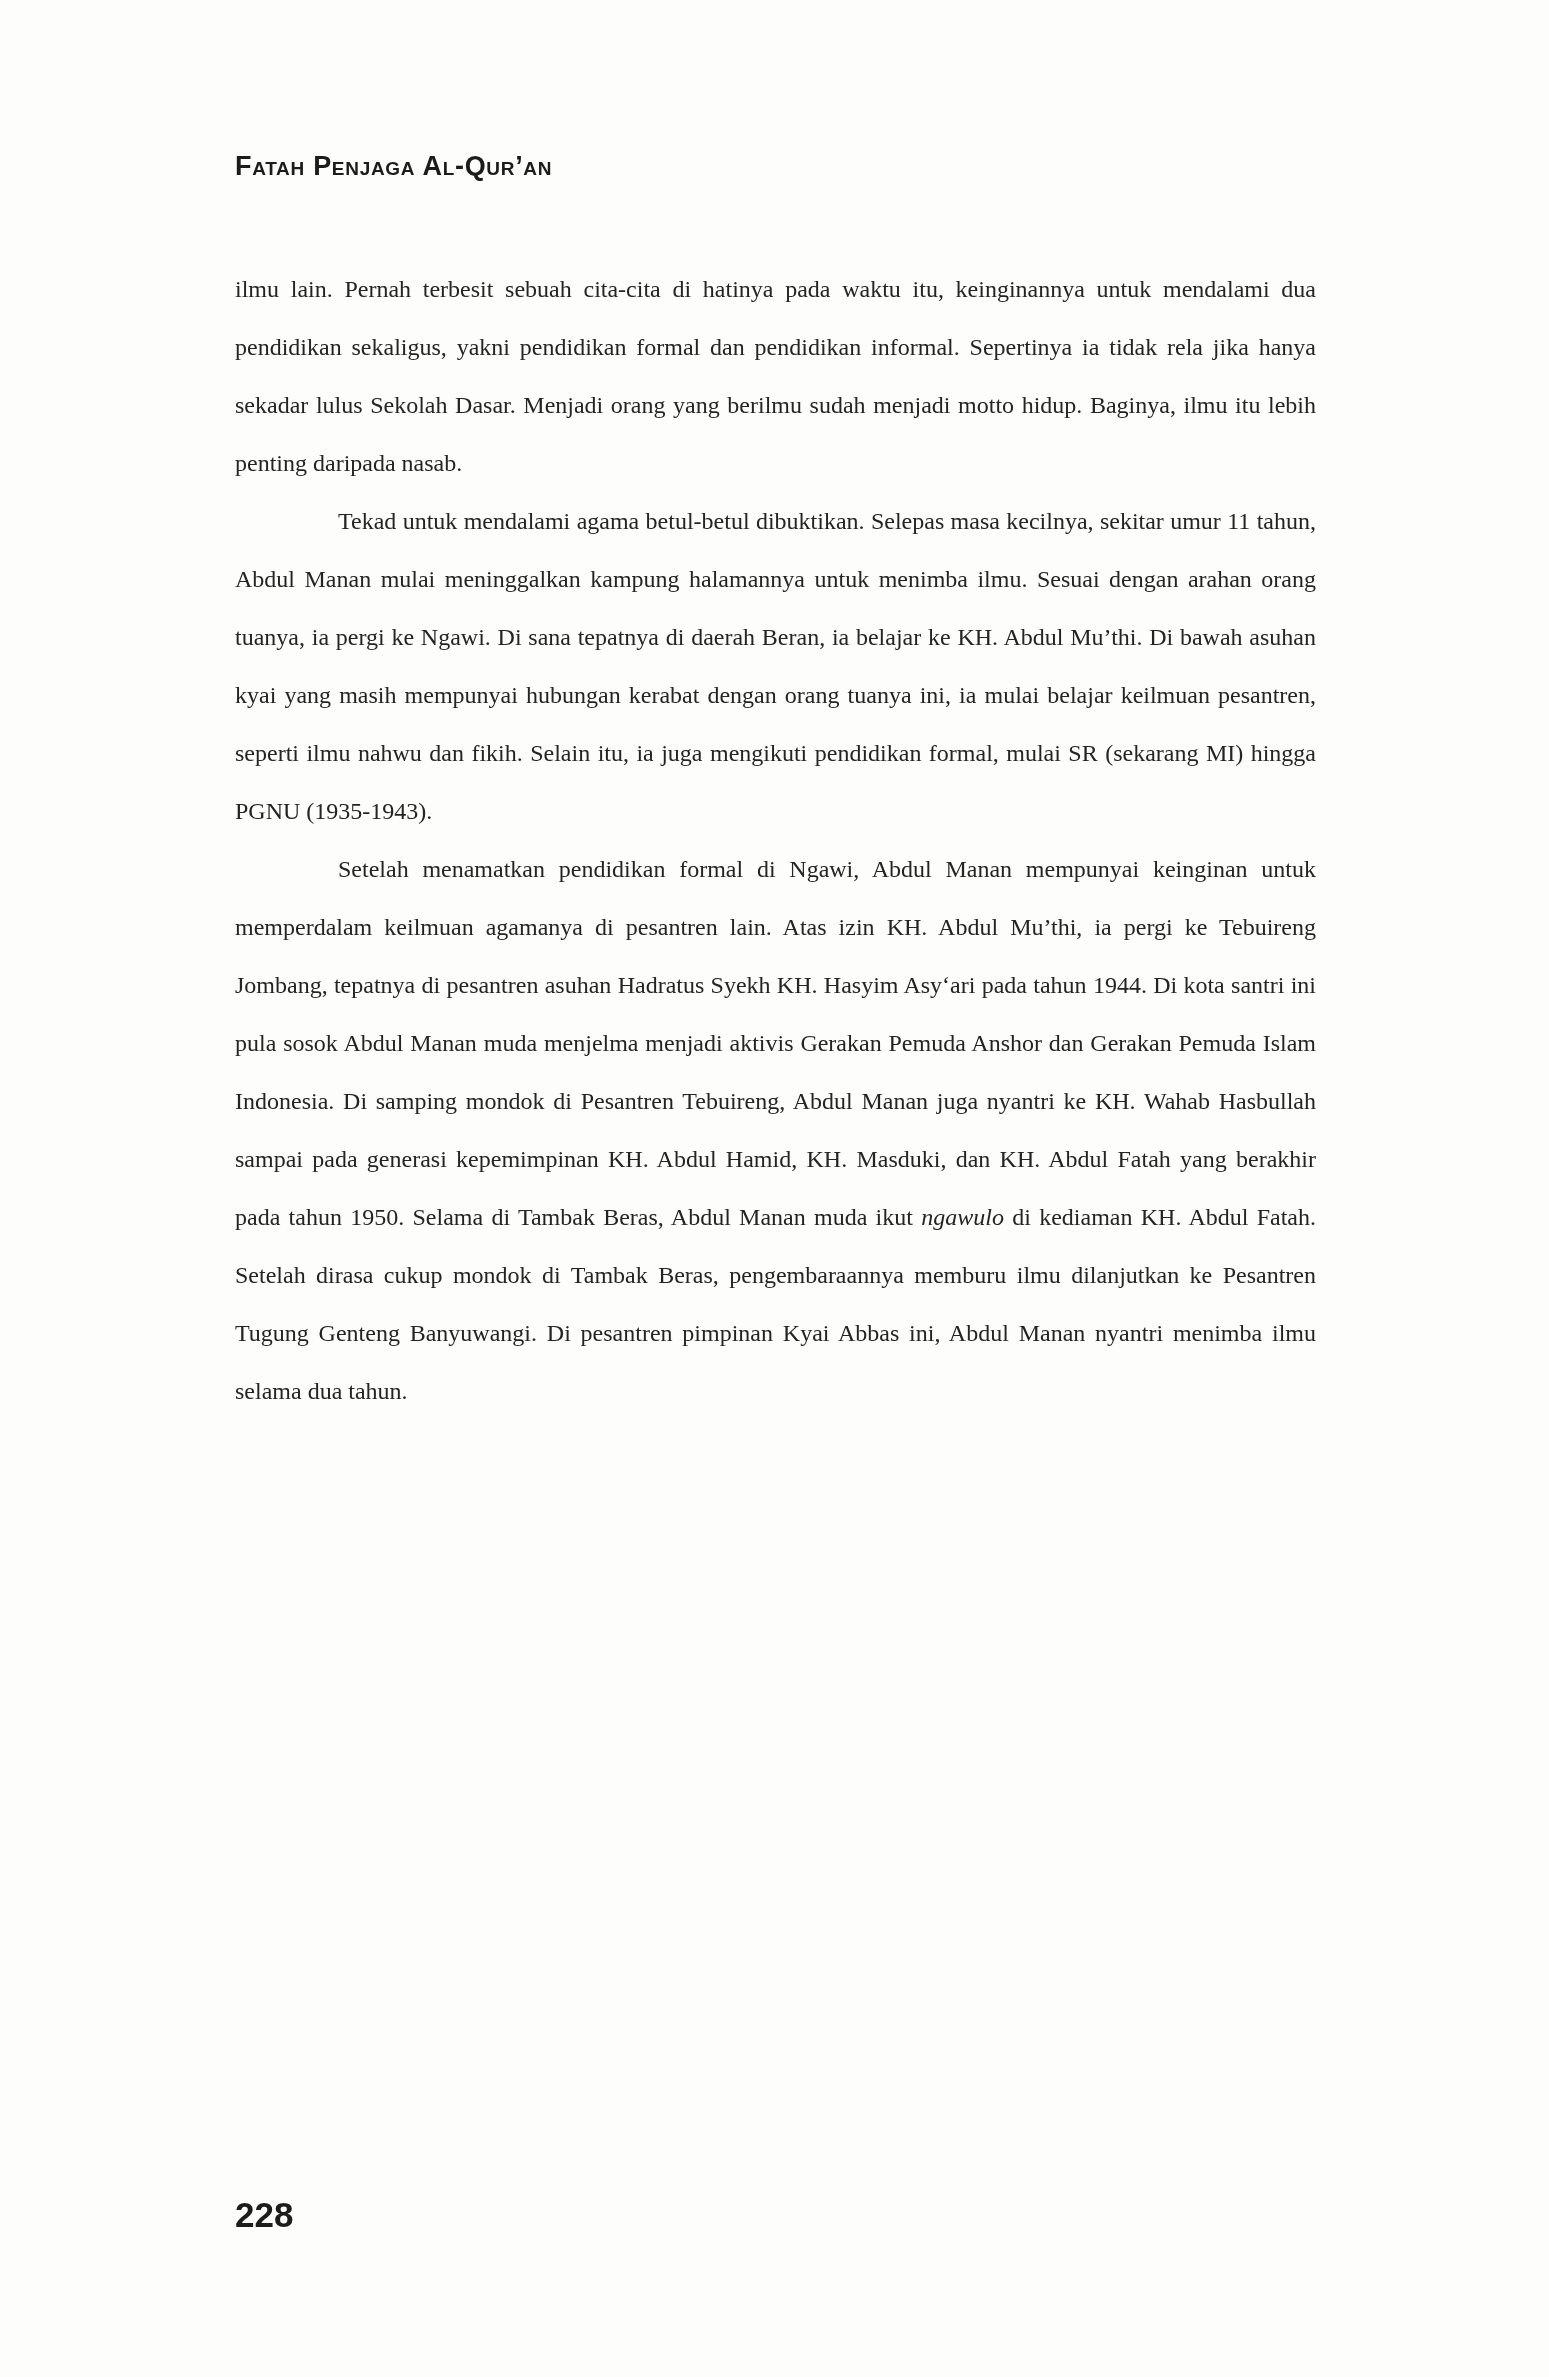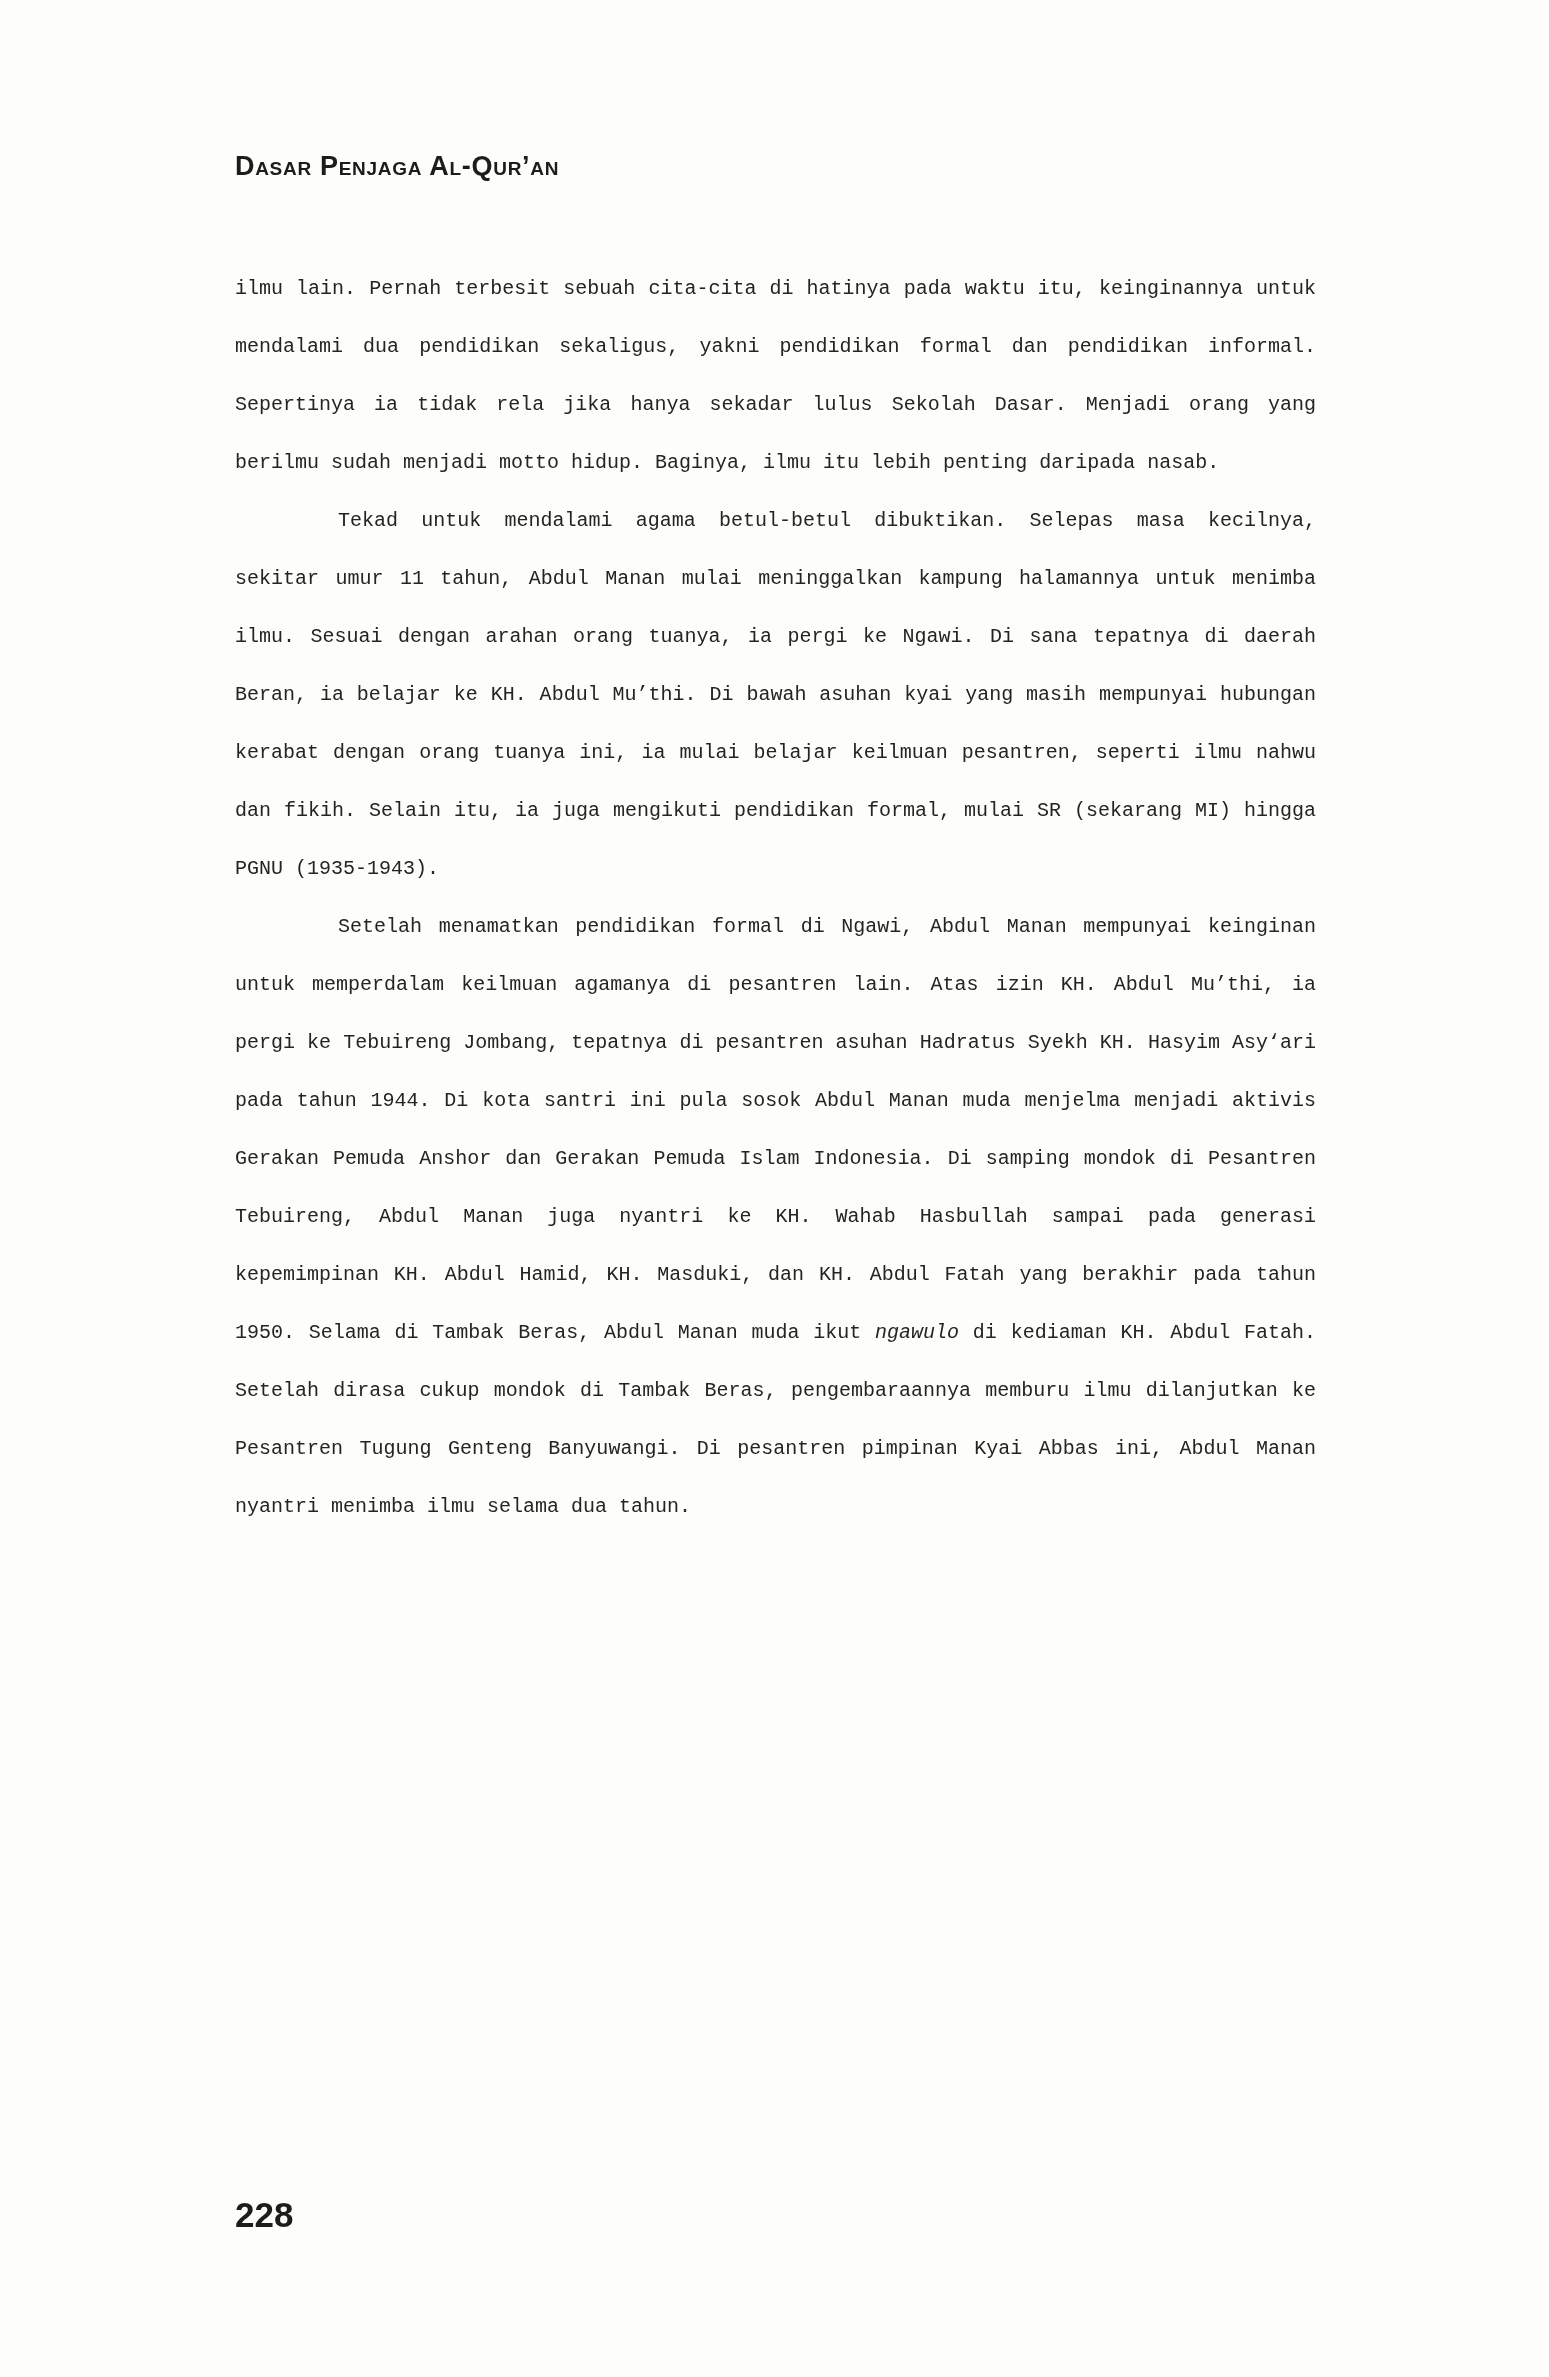--- a/index.html
+++ b/index.html
@@ -22,22 +22,22 @@
     font-family: "Liberation Sans", sans-serif;
     font-weight: 700;
     font-variant-caps: small-caps;
     font-size: 27px;
     line-height: 31.5px;
     letter-spacing: 0.7px;
     color: #1c1c1a;
   }
   .body-text {
     margin-top: 77px;
-    font-family: Liberation Mono, monospace;
-    font-size: 20px;
+    font-family: Liberation Serif, serif;
+    font-size: 24px;
     line-height: 58px;
     text-align: justify;
     text-align-last: left;
     color: #242422;
   }
   .para {
     margin: 0;
     padding: 0;
   }
   .para.indent {
@@ -57,21 +57,21 @@
     font-weight: 700;
     font-size: 35px;
     color: #1c1c1a;
   }
 </style>
 </head>
 <body>
 
 <div class="page">
 
-  <div class="running-header">Dasar Penjaga Al-Qur’an</div>
+  <div class="running-header">Fatah Penjaga Al-Qur’an</div>
 
   <div class="body-text">
 
     <p class="para no-indent">ilmu lain. Pernah terbesit sebuah cita-cita di hatinya pada waktu itu, keinginannya untuk mendalami dua pendidikan sekaligus, yakni pendidikan formal dan pendidikan informal. Sepertinya ia tidak rela jika hanya sekadar lulus Sekolah Dasar. Menjadi orang yang berilmu sudah menjadi motto hidup. Baginya, ilmu itu lebih penting daripada nasab.</p>
 
     <p class="para indent">Tekad untuk mendalami agama betul-betul dibuktikan. Selepas masa kecilnya, sekitar umur 11 tahun, Abdul Manan mulai meninggalkan kampung halamannya untuk menimba ilmu. Sesuai dengan arahan orang tuanya, ia pergi ke Ngawi. Di sana tepatnya di daerah Beran, ia belajar ke KH. Abdul Mu’thi. Di bawah asuhan kyai yang masih mempunyai hubungan kerabat dengan orang tuanya ini, ia mulai belajar keilmuan pesantren, seperti ilmu nahwu dan fikih. Selain itu, ia juga mengikuti pendidikan formal, mulai SR (sekarang MI) hingga PGNU (1935-1943).</p>
 
     <p class="para indent"><span>Setelah menamatkan pendidikan formal di Ngawi, Abdul Manan mempunyai keinginan untuk memperdalam keilmuan agamanya di pesantren lain. Atas izin KH. Abdul Mu’thi, ia pergi ke Tebuireng Jombang, tepatnya di pesantren asuhan Hadratus Syekh KH. Hasyim Asy‘ari pada tahun 1944. Di kota santri ini pula sosok Abdul Manan muda menjelma menjadi aktivis Gerakan Pemuda Anshor dan Gerakan Pemuda Islam Indonesia. Di samping mondok di Pesantren Tebuireng, Abdul Manan juga nyantri ke KH. Wahab Hasbullah sampai pada generasi kepemimpinan KH. Abdul Hamid, KH. Masduki, dan KH. Abdul Fatah yang berakhir pada tahun 1950. Selama di Tambak Beras, Abdul Manan muda ikut </span><em>ngawulo</em><span> di kediaman KH. Abdul Fatah. Setelah dirasa cukup mondok di Tambak Beras, pengembaraannya memburu ilmu dilanjutkan ke Pesantren Tugung Genteng Banyuwangi. Di pesantren pimpinan Kyai Abbas ini, Abdul Manan nyantri menimba ilmu selama dua tahun.</span></p>
 
   </div>

